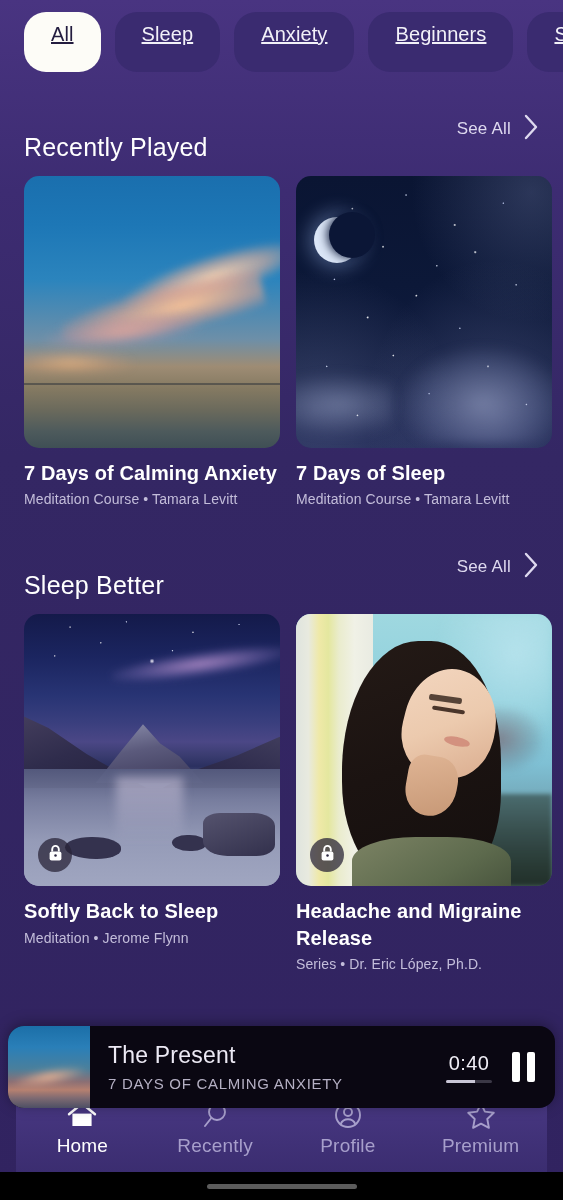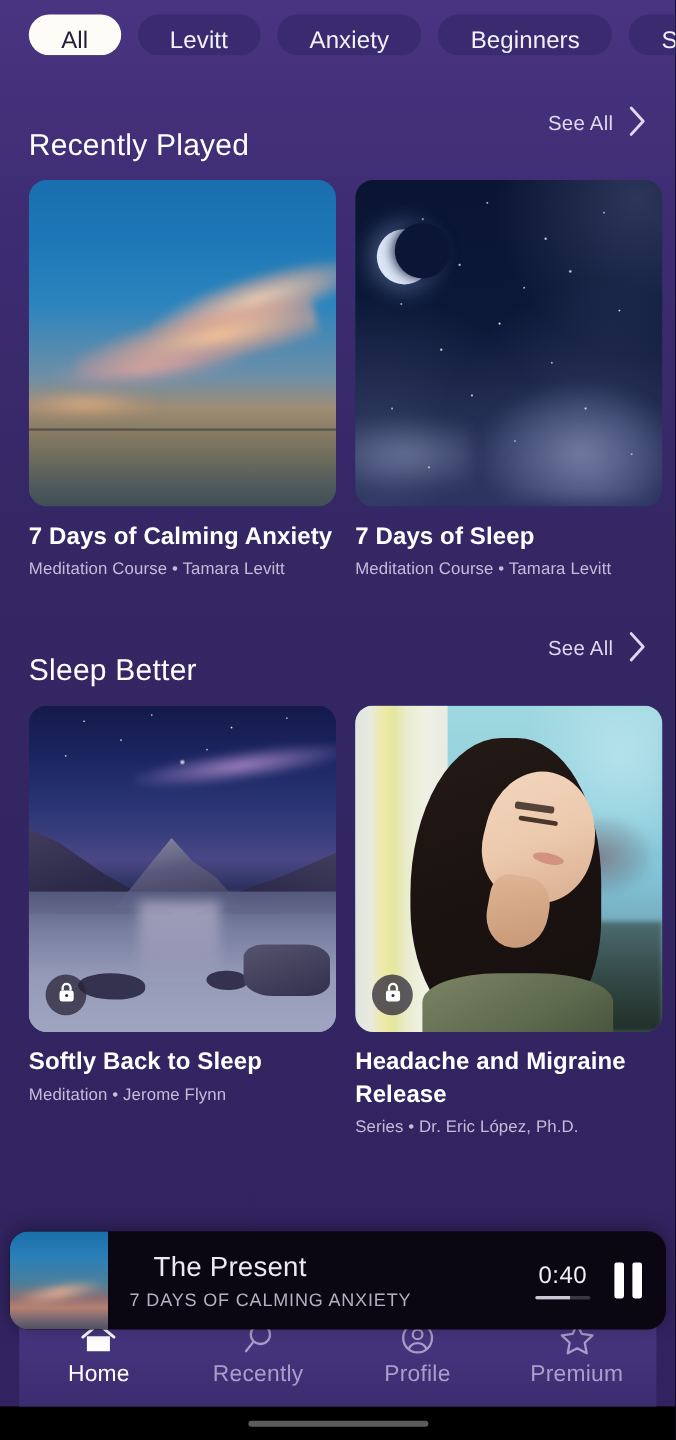--- a/index.html
+++ b/index.html
@@ -54,29 +54,30 @@
   
   .chips {
     display: flex;
     gap: 14px;
     padding: 12px 0 0 24px;
     overflow: hidden;
     white-space: nowrap;
   }
   .chip {
     flex: 0 0 auto;
-    height: 34px;
+    height: 60px;
     padding: 0 27px;
     border-radius: 22px;
     background: #3a2b70;
     color: #f2f1f8;
     font-size: 20px;
     line-height: 44px;
     letter-spacing: 0.1px;
     cursor: pointer;
+    text-decoration: underline;
   }
   .chip.active {
     background: #fdfcf7;
     color: #231c3f;
   }
 
   
   .section { margin-top: 24px; }
   .section-head {
     display: flex;
@@ -433,21 +434,20 @@
     min-width: 0;
   }
   .player-title {
     font-size: 23px;
     color: #ece9f4;
     letter-spacing: 0.2px;
     line-height: 1.2;
     white-space: nowrap;
     overflow: hidden;
     text-overflow: ellipsis;
-    margin-left: 20px;
   }
   .player-sub {
     margin-top: 5px;
     font-size: 15px;
     color: #b5b0c4;
     letter-spacing: 0.7px;
     white-space: nowrap;
     overflow: hidden;
     text-overflow: ellipsis;
   }
@@ -533,21 +533,21 @@
 <body>
 
 <div class="phone">
 
 
   <div class="chips">
     <div class="chip active">
       <span>All</span>
     </div>
     <div class="chip">
-      <span>Levitt</span>
+      <span>Sleep</span>
     </div>
     <div class="chip">
       <span>Anxiety</span>
     </div>
     <div class="chip">
       <span>Beginners</span>
     </div>
     <div class="chip">
       <span>Stress</span>
     </div>

